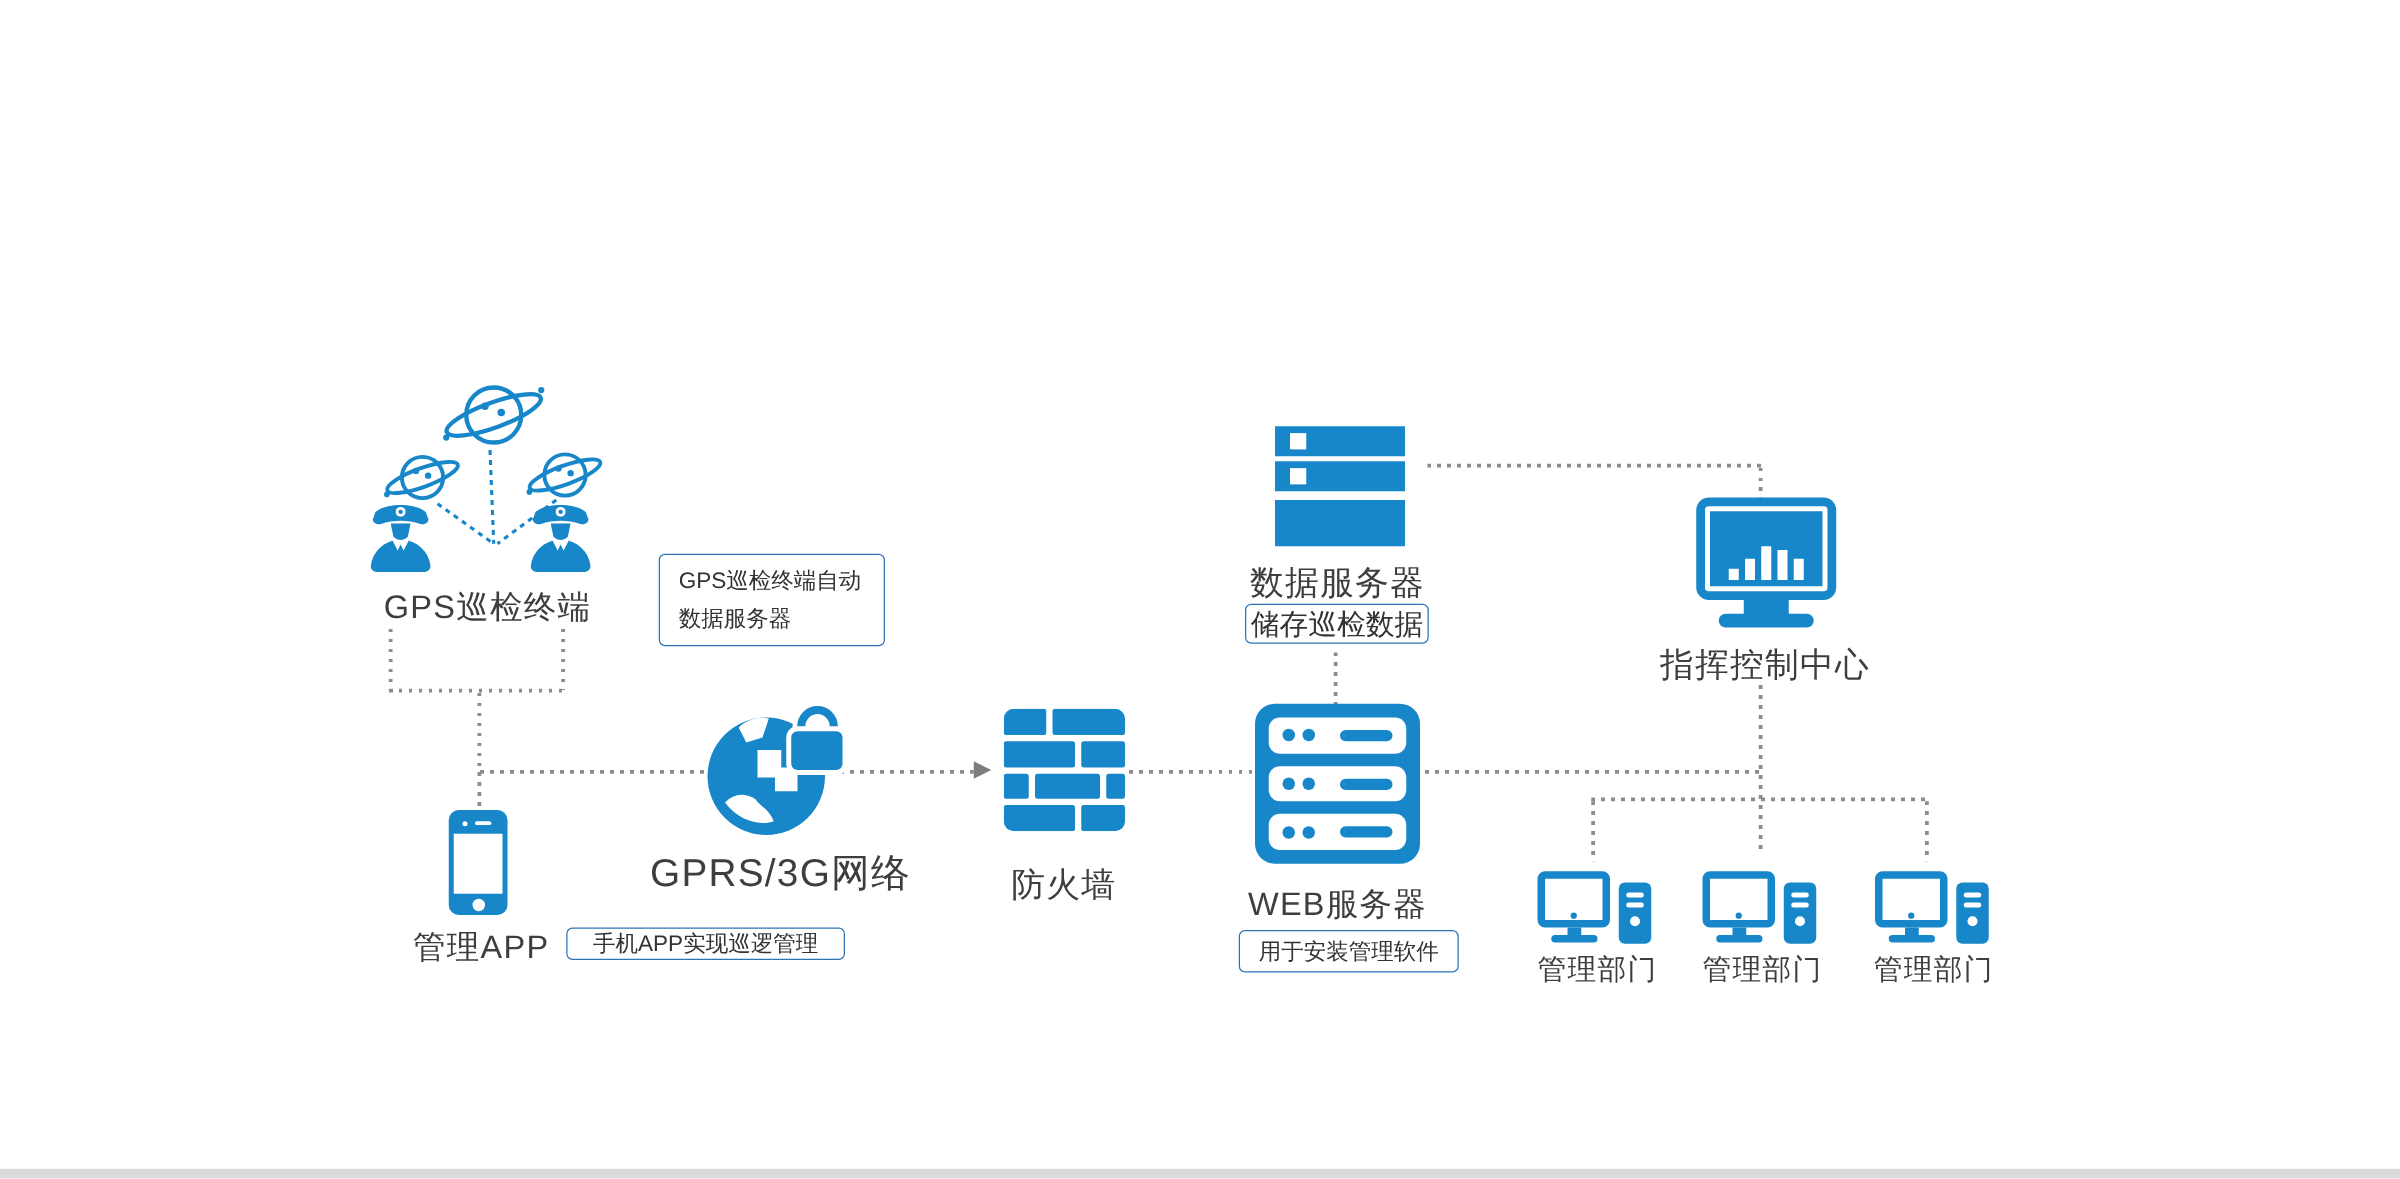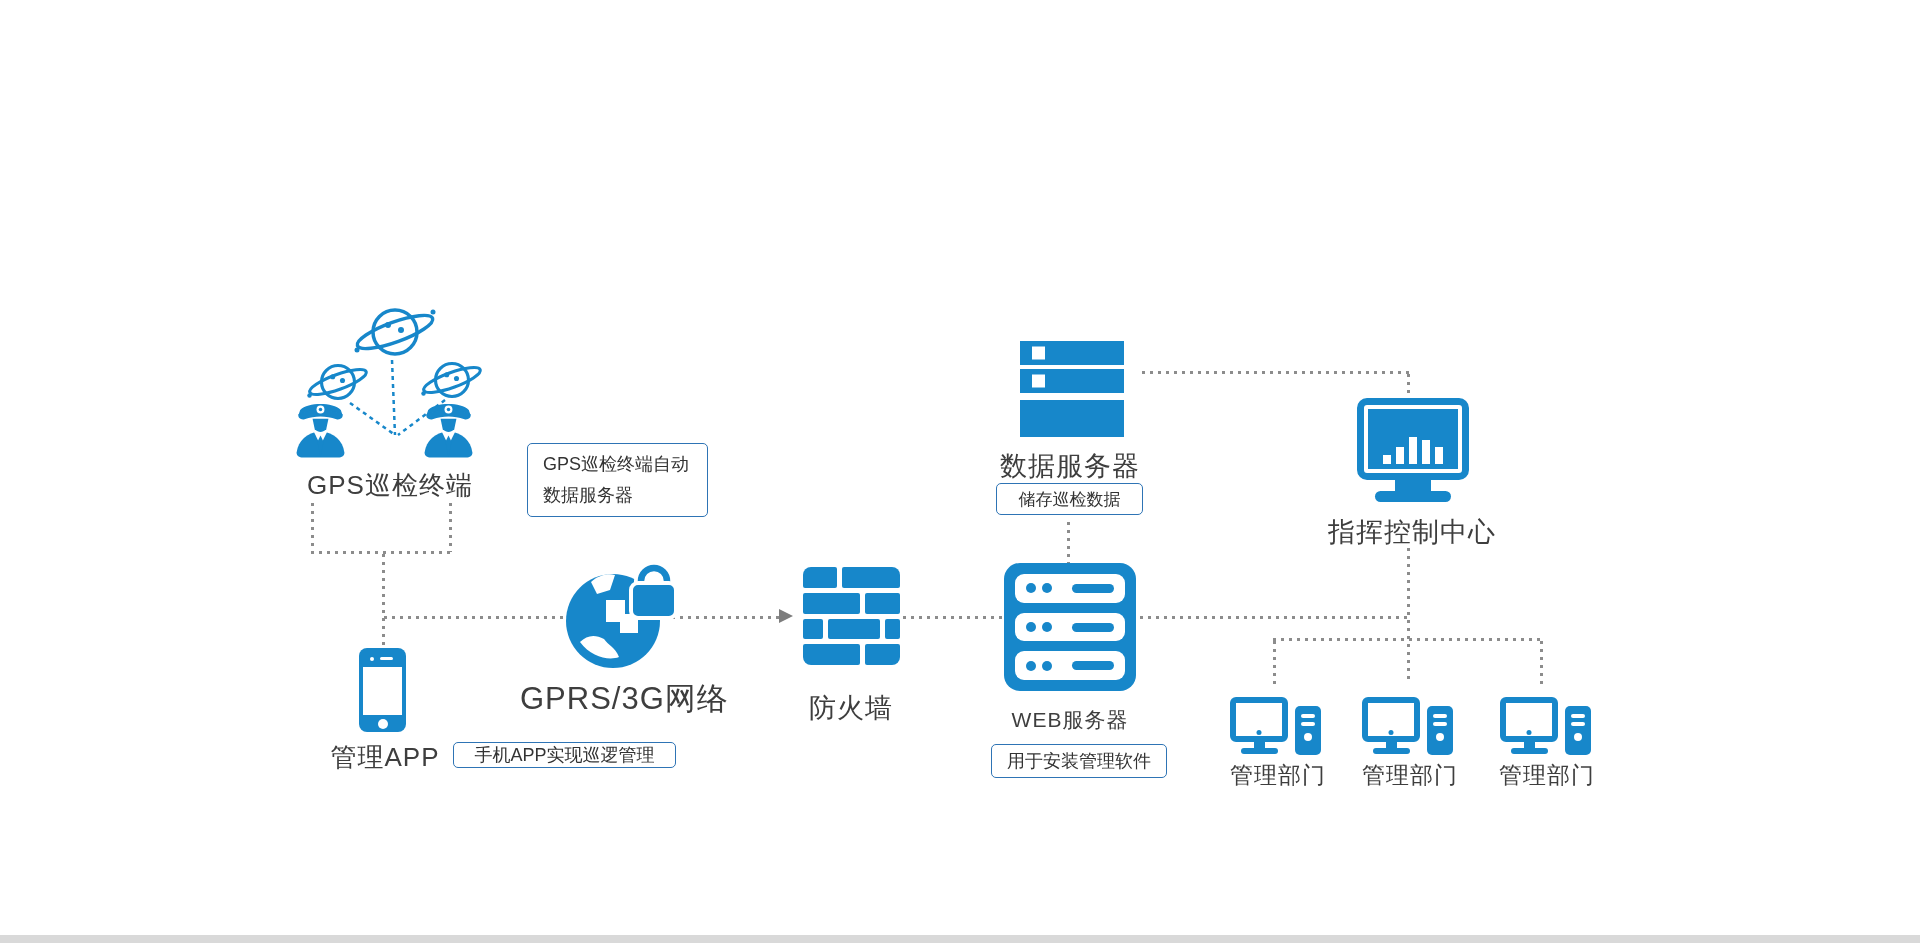--- a/index.html
+++ b/index.html
@@ -208,34 +208,34 @@
         <span class="ws-dot"></span>
         <span class="ws-dot"></span>
         <span class="ws-bar"></span>
       </div>
     <div class="ws-row">
         <span class="ws-dot"></span>
         <span class="ws-dot"></span>
         <span class="ws-bar"></span>
       </div>
   </div>
-  <div class="node-label" style="left:970px; top:706px; width:200px; font-size:21px;">WEB服务器</div>
+  <div class="node-label" style="left:970px; top:706px; width:200px; font-size:26px;">WEB服务器</div>
   <div class="note-box" style="left:991px; top:744px; width:176px; height:34px;">用于安装管理软件</div>
 
   <div class="dataserver">
     <div class="ds-bar ds-b1">
         <span class="ds-sq"></span>
       </div>
     <div class="ds-bar ds-b2">
         <span class="ds-sq"></span>
       </div>
     <div class="ds-bar ds-b3"></div>
   </div>
   <div class="node-label" style="left:960px; top:448px; width:220px; font-size:27px;">数据服务器</div>
-  <div class="note-box" style="left:996px; top:483px; width:147px; height:32px; font-size:17px;">储存巡检数据</div>
+  <div class="note-box" style="left:996px; top:483px; width:147px; height:32px; font-size:23px;">储存巡检数据</div>
 
   <div class="cmon">
     <div class="cmon-screen">
       <span class="cbar" style="height:9px;"></span>
       <span class="cbar" style="height:17px;"></span>
       <span class="cbar" style="height:27px;"></span>
       <span class="cbar" style="height:24px;"></span>
       <span class="cbar" style="height:17px;"></span>
     </div>
   </div>

